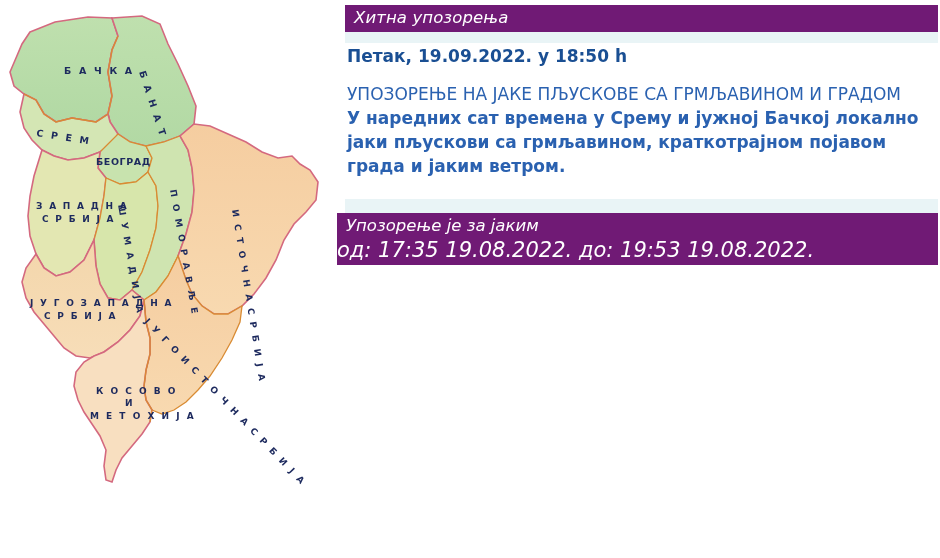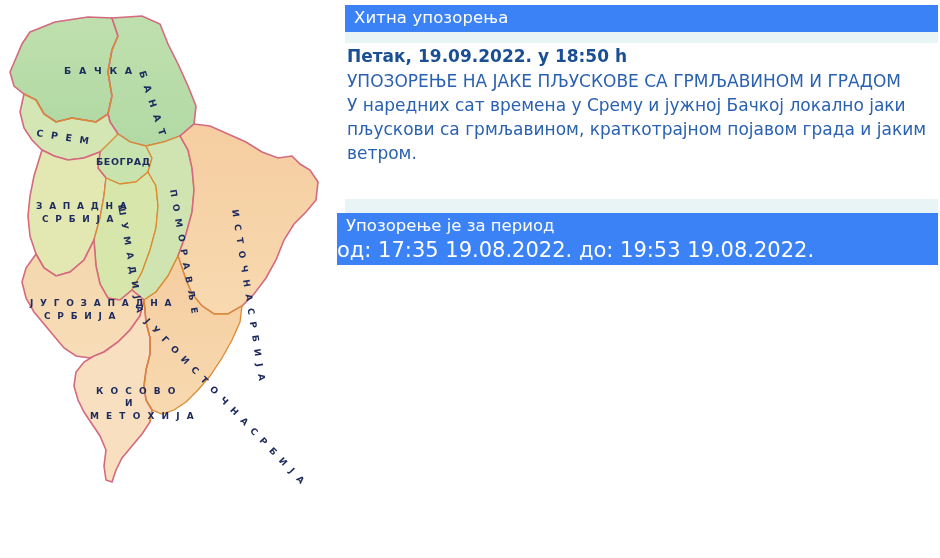--- a/index.html
+++ b/index.html
@@ -44,22 +44,23 @@
   #warning-panel {
     position: absolute;
     left: 337px;
     top: 0;
     width: 603px;
     height: 270px;
   }
 
   .bar {
     position: absolute;
-    background: #3b82f6;
-    color: #ffffff;
+    background: #701a75;
+    color: #ffffff;
+    font-style: italic;
   }
 
   #header-bar {
     left: 8px;
     top: 5px;
     width: 593px;
     height: 27px;
   }
   #header-title {
     position: absolute;
@@ -90,26 +91,27 @@
     font-size: 17px;
     font-weight: bold;
     color: #1a4f93;
     line-height: 23px;
     white-space: nowrap;
   }
   #headline {
     font-size: 17px;
     color: #2a61b0;
     line-height: 24px;
-    margin-top: 1px;
+    margin-top: 14px;
   }
   #details {
     font-size: 17px;
     color: #2a61b0;
     line-height: 24px;
+    font-weight: bold;
   }
 
   #footer-strip {
     position: absolute;
     left: 8px;
     top: 199px;
     width: 593px;
     height: 14px;
     background: #e9f4f6;
   }
@@ -247,17 +249,17 @@
 
   <div id="body-text">
     <div id="issued-line">Петак, 19.09.2022. у 18:50 h</div>
     <div id="headline">УПОЗОРЕЊЕ НА ЈАКЕ ПЉУСКОВЕ СА ГРМЉАВИНОМ И ГРАДОМ</div>
     <div id="details">У наредних сат времена у Срему и јужној Бачкој локално јаки пљускови са грмљавином, краткотрајном појавом града и јаким ветром.</div>
   </div>
 
   <div id="footer-strip"></div>
 
   <div id="period-bar" class="bar">
-    <span id="period-label">Упозорење је за период</span>
+    <span id="period-label">Упозорење је за јаким</span>
     <span id="period-range">од:  17:35 19.08.2022.  до: 19:53 19.08.2022.</span>
   </div>
 
 </div>
 
 </body></html>

